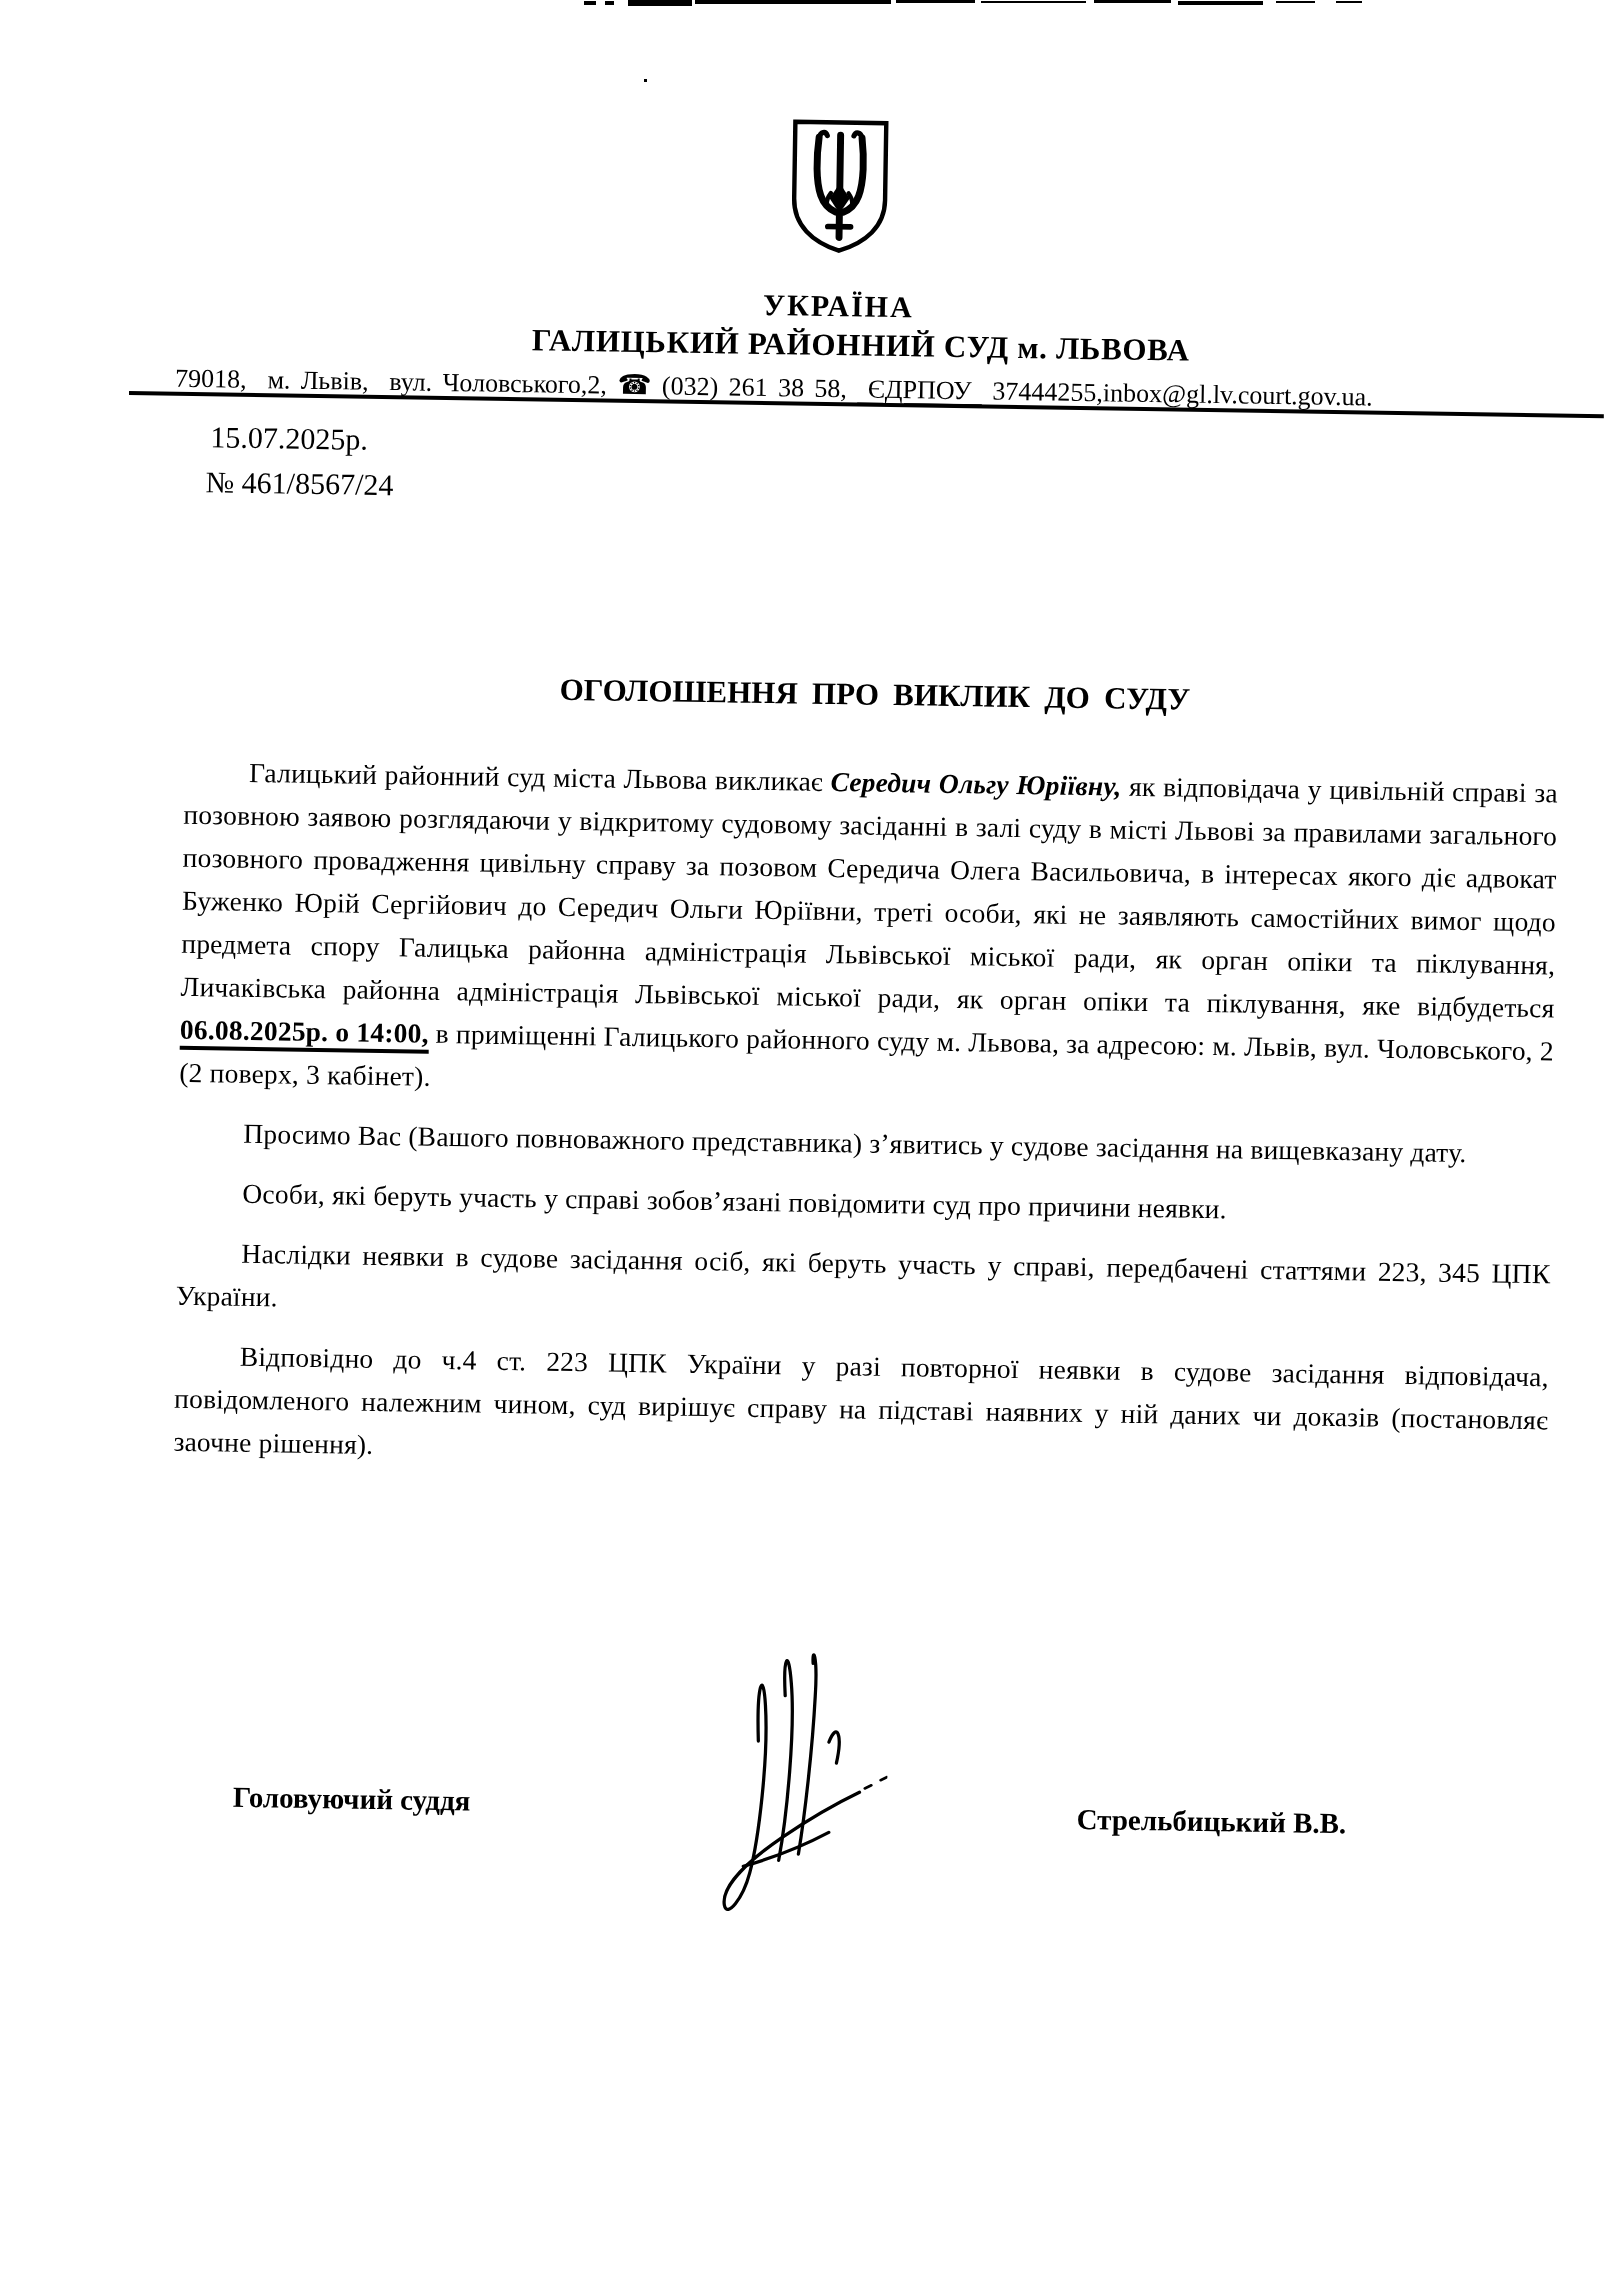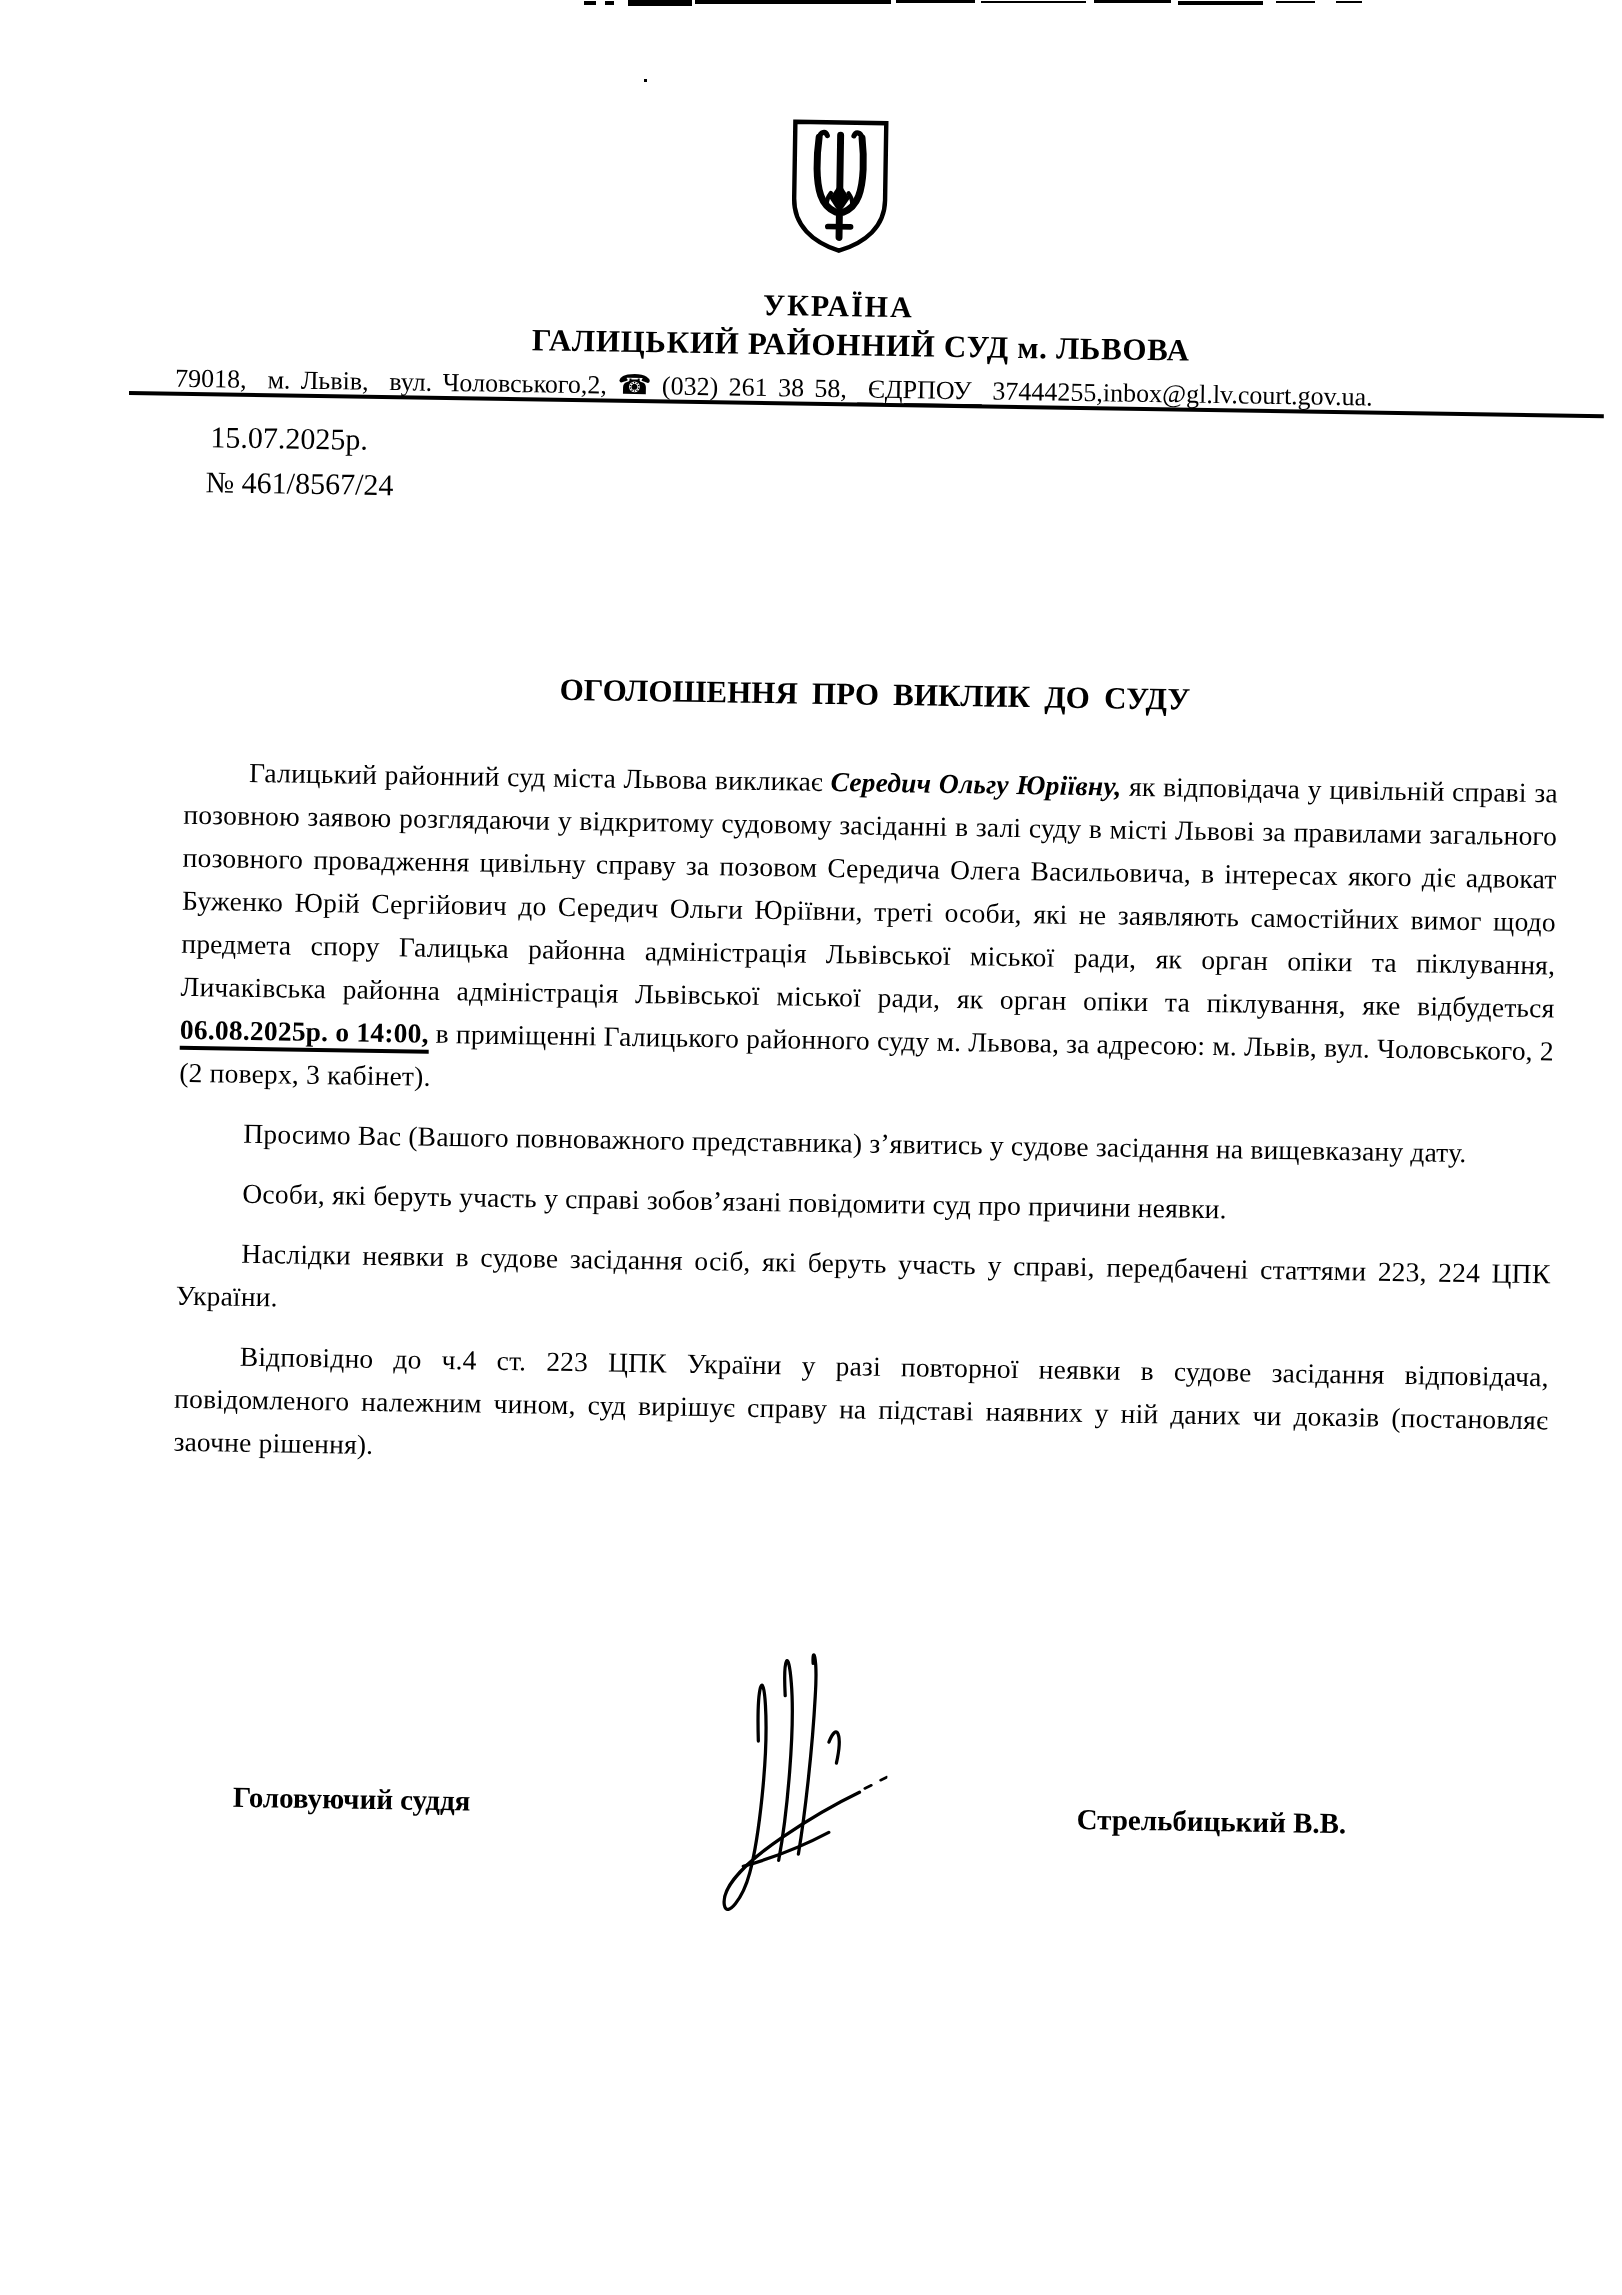--- a/index.html
+++ b/index.html
@@ -107,21 +107,21 @@
 
   <div class="abs doc-date">15.07.2025р.</div>
   <div class="abs doc-number">№ 461/8567/24</div>
 
   <div class="abs title">ОГОЛОШЕННЯ ПРО ВИКЛИК ДО СУДУ</div>
 
   <div class="abs body-text">
     <p><span class="run-n">Галицький районний суд міста Львова викликає </span><span class="run-bi">Середич Ольгу Юріївну,</span><span class="run-n"> як відповідача у цивільній справі за позовною заявою розглядаючи у відкритому судовому засіданні в залі суду в місті Львові за правилами загального позовного провадження цивільну справу за позовом Середича Олега Васильовича, в інтересах якого діє адвокат Буженко Юрій Сергійович до Середич Ольги Юріївни, треті особи, які не заявляють самостійних вимог щодо предмета спору Галицька районна адміністрація Львівської міської ради, як орган опіки та піклування, Личаківська районна адміністрація Львівської міської ради, як орган опіки та піклування, яке відбудеться </span><span class="run-bu">06.08.2025р. о 14:00,</span><span class="run-n"> в приміщенні Галицького районного суду м. Львова, за адресою: м. Львів, вул. Чоловського, 2 (2 поверх, 3 кабінет).</span></p>
     <p><span class="run-n">Просимо Вас (Вашого повноважного представника) з’явитись у судове засідання на вищевказану дату.</span></p>
     <p><span class="run-n">Особи, які беруть участь у справі зобов’язані повідомити суд про причини неявки.</span></p>
-    <p><span class="run-n">Наслідки неявки в судове засідання осіб, які беруть участь у справі, передбачені статтями 223, 224 ЦПК України.</span></p>
+    <p><span class="run-n">Наслідки неявки в судове засідання осіб, які беруть участь у справі, передбачені статтями 223, 345 ЦПК України.</span></p>
     <p><span class="run-n">Відповідно до ч.4 ст. 223 ЦПК України у разі повторної неявки в судове засідання відповідача, повідомленого належним чином, суд вирішує справу на підставі наявних у ній даних чи доказів (постановляє заочне рішення).</span></p>
   </div>
 
   <div class="abs sig-scribble">
     <svg viewBox="0 0 330 430" width="216" height="281">
       <g fill="none" stroke="#000" stroke-width="5" stroke-linecap="round">
         <path d="M132,150 C128,60 138,40 142,95 C148,175 135,300 122,352 C112,392 88,422 84,402 C78,372 124,330 172,296 C212,268 256,242 288,226"></path>
         <path d="M172,80 C168,20 176,6 181,60 C188,130 178,262 166,332"></path>
         <path d="M214,30 C212,4 221,14 218,80 C215,160 205,262 196,322"></path>
         <path d="M240,150 C252,118 261,138 252,182"></path>

